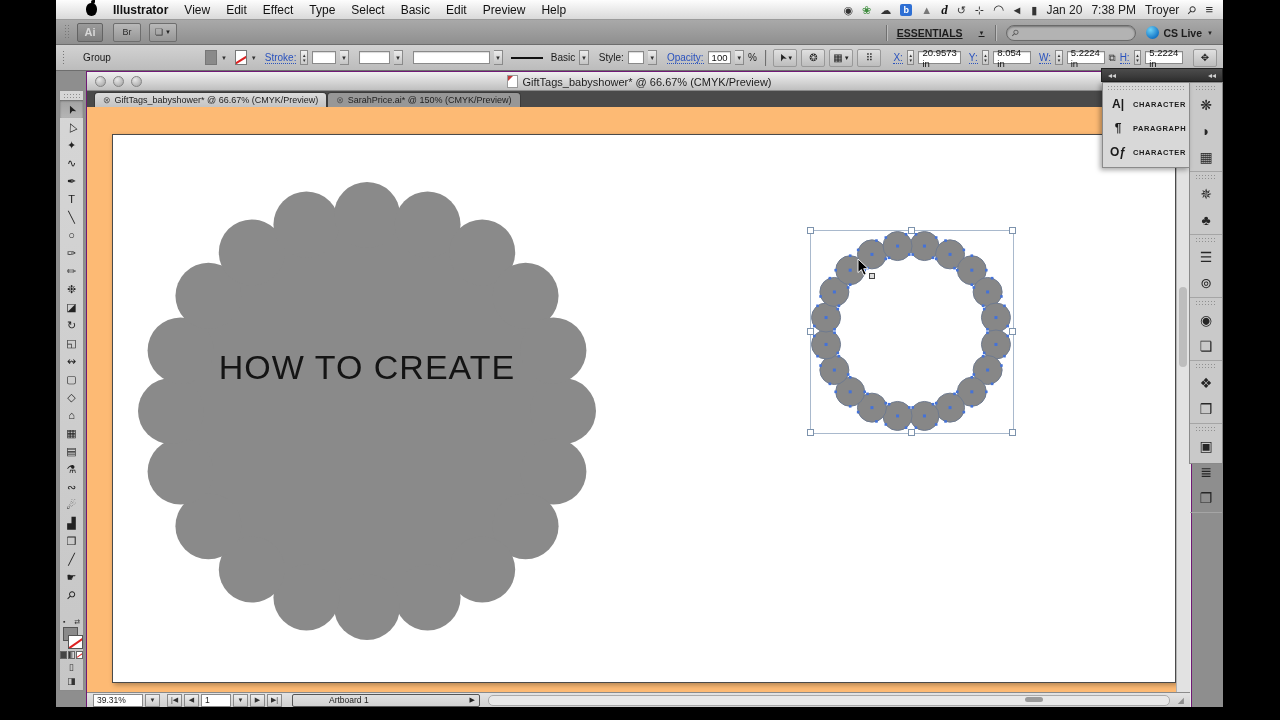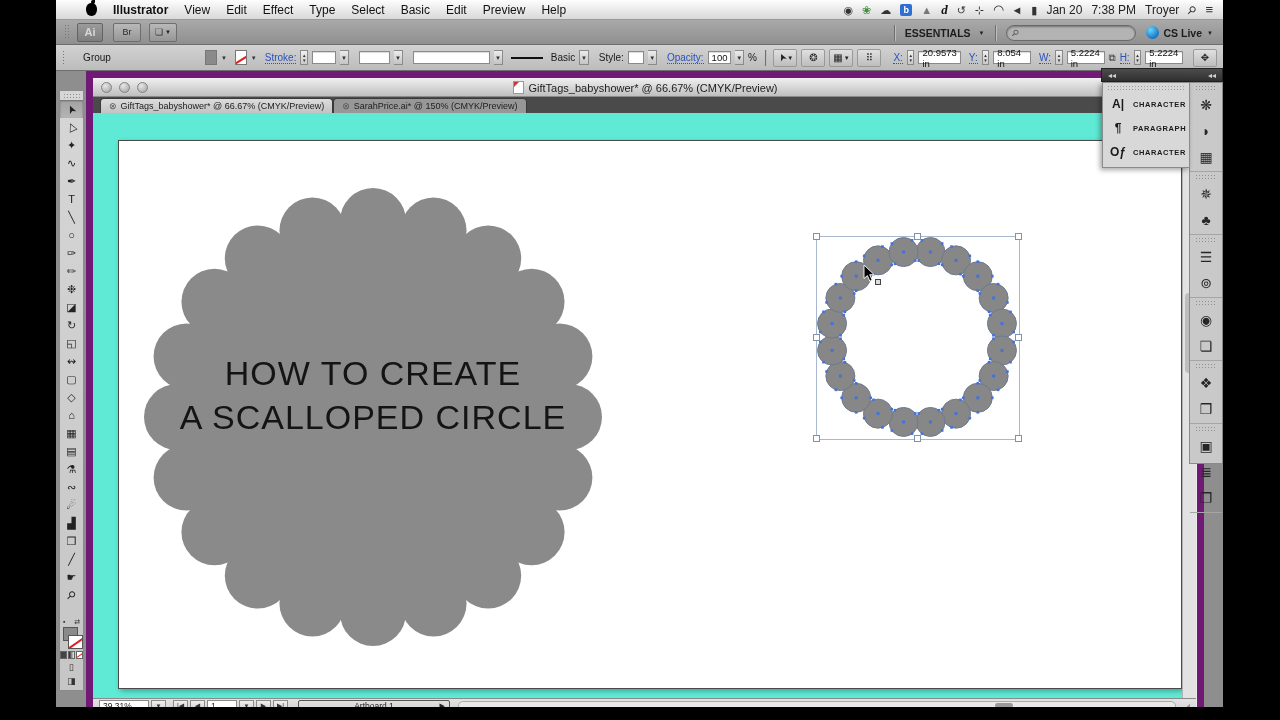--- a/index.html
+++ b/index.html
@@ -31,21 +31,21 @@
     background:linear-gradient(#a9a9a9,#8f8f8f);border-bottom:1px solid #6d6d6d;
     display:flex;align-items:center;padding:0 8px;box-sizing:border-box;}
   .grip{width:5px;height:16px;margin-right:8px;
     background-image:radial-gradient(#777 25%,transparent 30%);background-size:3px 3px;}
   .ai-logo{width:24px;height:17px;background:linear-gradient(#9b9b9b,#7e7e7e);border:1px solid #636363;border-radius:2px;
     color:#d8d8d8;font-weight:bold;font-size:11px;text-align:center;line-height:17px;margin-right:10px;}
   .appbtn{height:17px;min-width:20px;background:linear-gradient(#b9b9b9,#969696);border:1px solid #6e6e6e;border-radius:2px;
     font-size:9px;color:#2c2c2c;display:flex;align-items:center;justify-content:center;margin-right:8px;padding:0 3px;gap:2px;}
   .appbar-right{position:absolute;right:10px;top:0;height:25px;display:flex;align-items:center;gap:10px;}
   .vsep{width:1px;height:16px;background:#6f6f6f;box-shadow:1px 0 0 #bdbdbd;}
-  .workspace{font-size:10.5px;font-weight:bold;color:#1c1c1c;display:flex;align-items:center;gap:8px;}
+  .workspace{font-size:10.5px;font-weight:bold;color:#1c1c1c;display:flex;align-items:center;gap:16px;text-decoration:underline;}
   .dd-caret{font-size:6px;color:#222;}
   .searchbox{width:118px;height:14px;background:#b3b3b3;border:1px solid #6a6a6a;border-radius:8px;
     box-shadow:inset 0 1px 2px rgba(0,0,0,.35);display:flex;align-items:center;padding:0 5px;gap:3px;font-size:9px;color:#555;}
   .cslive{display:flex;align-items:center;gap:5px;font-size:10.5px;font-weight:bold;color:#1c1c1c;}
   .csball{width:13px;height:13px;border-radius:50%;background:radial-gradient(circle at 35% 30%,#6fd2f5,#1577c8 70%,#0a5ca3);}
 
   
   .controlbar{position:absolute;left:0;top:45px;width:100%;height:26px;
     background:linear-gradient(#d2d2d2,#bcbcbc);border-bottom:1px solid #6e6e6e;
     display:flex;align-items:center;padding:0 6px;box-sizing:border-box;font-size:10px;color:#1a1a1a;gap:4px;}
@@ -60,38 +60,38 @@
   .field{height:13px;background:#fff;border:1px solid #8a8a8a;box-shadow:inset 0 1px 1px rgba(0,0,0,.15);
     font-size:9.5px;color:#111;display:flex;align-items:center;padding:0 3px;box-sizing:border-box;}
   .dd-btn{width:12px;height:13px;background:linear-gradient(#ececec,#c4c4c4);border:1px solid #8a8a8a;border-left:none;
     font-size:6px;color:#333;display:flex;align-items:center;justify-content:center;}
   .profile-line{width:52px;height:2px;background:#111;margin:0 4px;}
   .cb-iconbtn{height:16px;min-width:18px;border:1px solid #999;border-radius:2px;background:linear-gradient(#e0e0e0,#bdbdbd);
     display:flex;align-items:center;justify-content:center;font-size:10px;color:#222;gap:1px;padding:0 2px;}
   .chain-icon{font-size:10px;color:#333;}
 
   
-  .docwin{position:absolute;left:30px;top:71px;width:1104px;height:635px;border:7px solid #701a75;
+  .docwin{position:absolute;left:30px;top:71px;width:1104px;height:635px;border:1px solid #701a75;
     box-sizing:content-box;background:#ececec;}
   .titlebar{position:absolute;left:0;top:0;width:100%;height:19px;
     background:linear-gradient(#f0f0f0,#bfbfbf);border-bottom:1px solid #8a8a8a;box-sizing:border-box;}
   .lights{position:absolute;left:8px;top:4px;display:flex;gap:7px;}
   .light{width:11px;height:11px;border-radius:50%;background:radial-gradient(circle at 35% 30%,#e8e8e8,#9f9f9f);border:1px solid #848484;box-sizing:border-box;}
   .wintitle{position:absolute;left:0;top:0;width:100%;height:19px;display:flex;align-items:center;justify-content:center;
     gap:5px;font-size:11px;color:#1d1d1d;}
   .doc-icon{width:9px;height:11px;background:#fff;border:1px solid #999;position:relative;}
   .doc-icon:before{content:"";position:absolute;left:0;top:0;border-style:solid;border-width:5px 5px 0 0;border-color:#c23a3a transparent transparent transparent;}
 
   .tabbar{position:absolute;left:0;top:19px;width:100%;height:16px;background:#4a4a4a;display:flex;align-items:flex-end;padding-left:7px;box-sizing:border-box;}
   .tab{height:15px;display:flex;align-items:center;gap:4px;font-size:9px;color:#222;padding:0 8px;
     border:1px solid #3a3a3a;border-bottom:none;border-radius:4px 4px 0 0;background:#979797;box-sizing:border-box;}
   .tab.active{background:linear-gradient(#dcdcdc,#c3c3c3);}
   .tab .close{font-size:9px;color:#555;}
 
-  .canvas{position:absolute;left:0;top:35px;width:1103px;height:585px;background:#5eead4;overflow:hidden;}
+  .canvas{position:absolute;left:0;top:35px;width:1103px;height:585px;background:#fdba74;overflow:hidden;}
   .artboard{position:absolute;left:25px;top:27px;width:1062px;height:547px;background:#fff;border:1px solid #4a4a4a;
     box-shadow:2px 2px 5px rgba(0,0,0,.3);}
   .heading{position:absolute;left:40px;top:238px;width:480px;text-align:center;line-height:44px;
     font-size:34px;letter-spacing:1px;color:#141414;font-weight:400;}
   .vscroll{position:absolute;right:0;top:0;width:13px;height:100%;background:#e2e2e2;border-left:1px solid #b2b2b2;}
   .vthumb{position:absolute;left:2px;top:180px;width:8px;height:80px;background:#bdbdbd;border-radius:4px;}
 
   
   .bbox{position:absolute;left:723px;top:123px;width:202px;height:202px;border:1px solid #a9b9cd;}
   .handle{position:absolute;width:7px;height:7px;background:#fff;border:1px solid #7d93ad;box-sizing:border-box;}
@@ -133,21 +133,21 @@
   .dock-group .grip-h{height:5px;margin:2px 5px;background-image:radial-gradient(#909090 30%,transparent 32%);background-size:3px 3px;}
   .dock-icon{height:26px;display:flex;align-items:center;justify-content:center;font-size:14px;color:#262626;}
 
   
   .statusbar{position:absolute;left:0;top:620px;width:1103px;height:15px;background:linear-gradient(#e3e3e3,#cfcfcf);
     border-top:1px solid #8a8a8a;display:flex;align-items:center;padding:0 6px;box-sizing:border-box;gap:2px;font-size:9px;color:#222;}
   .sb-field{height:11px;background:#fff;border:1px solid #8a8a8a;display:flex;align-items:center;padding:0 3px;font-size:8.5px;}
   .sb-btn{height:11px;min-width:13px;background:linear-gradient(#efefef,#c9c9c9);border:1px solid #8a8a8a;
     display:flex;align-items:center;justify-content:center;font-size:6px;color:#333;}
   .artboard-box{height:11px;width:150px;border:1px solid #555;border-radius:2px;margin-left:8px;
-    display:flex;align-items:center;justify-content:center;position:relative;font-size:8.5px;}
+    display:flex;align-items:center;justify-content:flex-start;position:relative;font-size:8.5px;padding-left:36px;}
   .artboard-box .arr{position:absolute;right:4px;font-size:7px;}
   .hscroll{flex:1;height:9px;margin:0 6px;background:#e8e8e8;border:1px solid #aaa;border-radius:5px;position:relative;}
   .hthumb{position:absolute;left:536px;top:1px;width:18px;height:5px;background:#9a9a9a;border-radius:3px;}
   .grip-corner{color:#8d8d8d;font-size:8px;}
 </style>
 </head>
 <body>
 
 <div class="stage">
   <div class="screen">
@@ -437,21 +437,20 @@
             <circle cx="124.79409055067525" cy="81.43266910251032" r="33" fill="#8a8a8a"></circle>
             <circle cx="179.43266910251026" cy="53.592922806149915" r="33" fill="#8a8a8a"></circle>
             <circle cx="239.99999999999997" cy="44" r="33" fill="#8a8a8a"></circle>
             <circle cx="300.5673308974897" cy="53.592922806149886" r="33" fill="#8a8a8a"></circle>
             <circle cx="355.2059094493247" cy="81.43266910251029" r="33" fill="#8a8a8a"></circle>
             <circle cx="398.5673308974897" cy="124.79409055067522" r="33" fill="#8a8a8a"></circle>
             <circle cx="426.4070771938501" cy="179.43266910251026" r="33" fill="#8a8a8a"></circle>
           </svg>
         <div class="heading">
           <div>HOW TO CREATE</div>
-          <div>A SCALLOPED CIRCLE</div>
         </div>
 
         <svg id="ring-svg" width="220" height="220" viewBox="0 0 220 220" style="position:absolute;left:714px;top:114px">
             <circle cx="123.45336399345986" cy="25.05880270881815" r="14.5" fill="#878787" stroke="#6e7a8f" stroke-width="1"></circle>
             <rect x="133.8841104118966" y="15.23591655057729" width="2.6" height="2.6" fill="#4472d8"></rect>
             <rect x="130.6762501517007" y="35.48954912725489" width="2.6" height="2.6" fill="#4472d8"></rect>
             <rect x="110.42261757502312" y="32.28168886705902" width="2.6" height="2.6" fill="#4472d8"></rect>
             <rect x="113.630477835219" y="12.028056290381413" width="2.6" height="2.6" fill="#4472d8"></rect>
             <rect x="121.95336399345986" y="23.55880270881815" width="3" height="3" fill="#4472d8"></rect>
             <circle cx="149.04318297760102" cy="33.373438919800364" r="14.5" fill="#878787" stroke="#6e7a8f" stroke-width="1"></circle>

